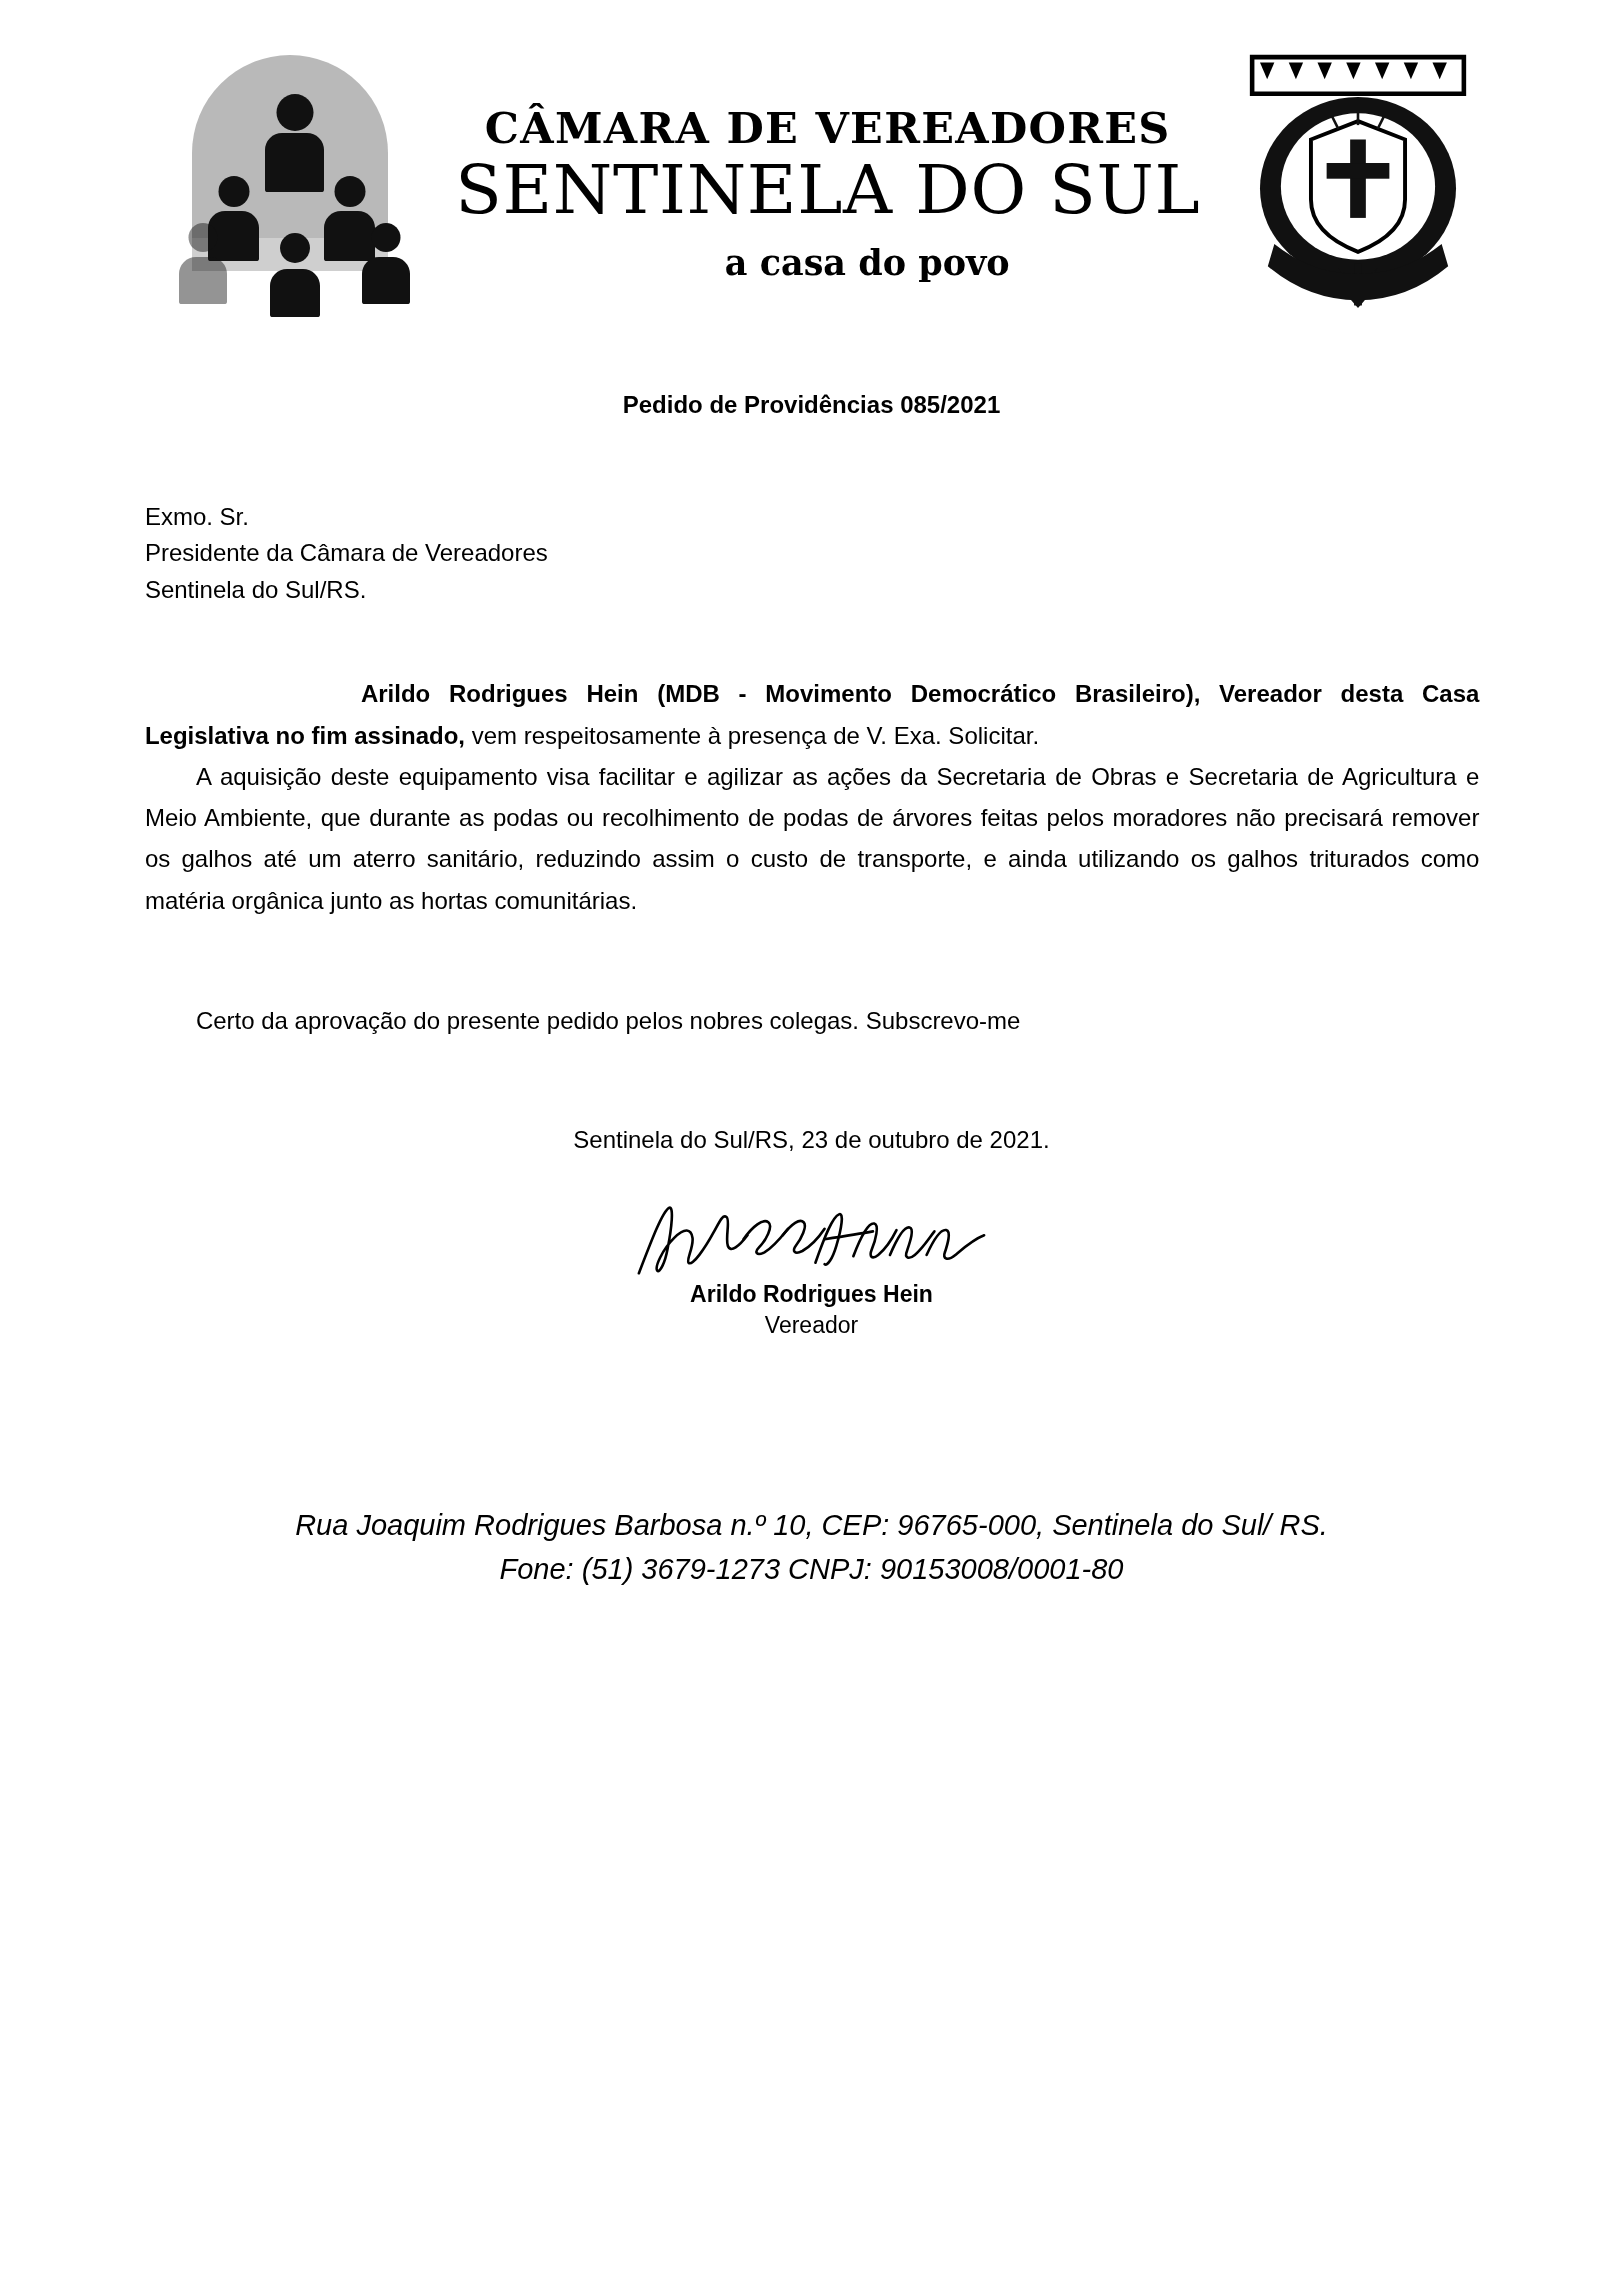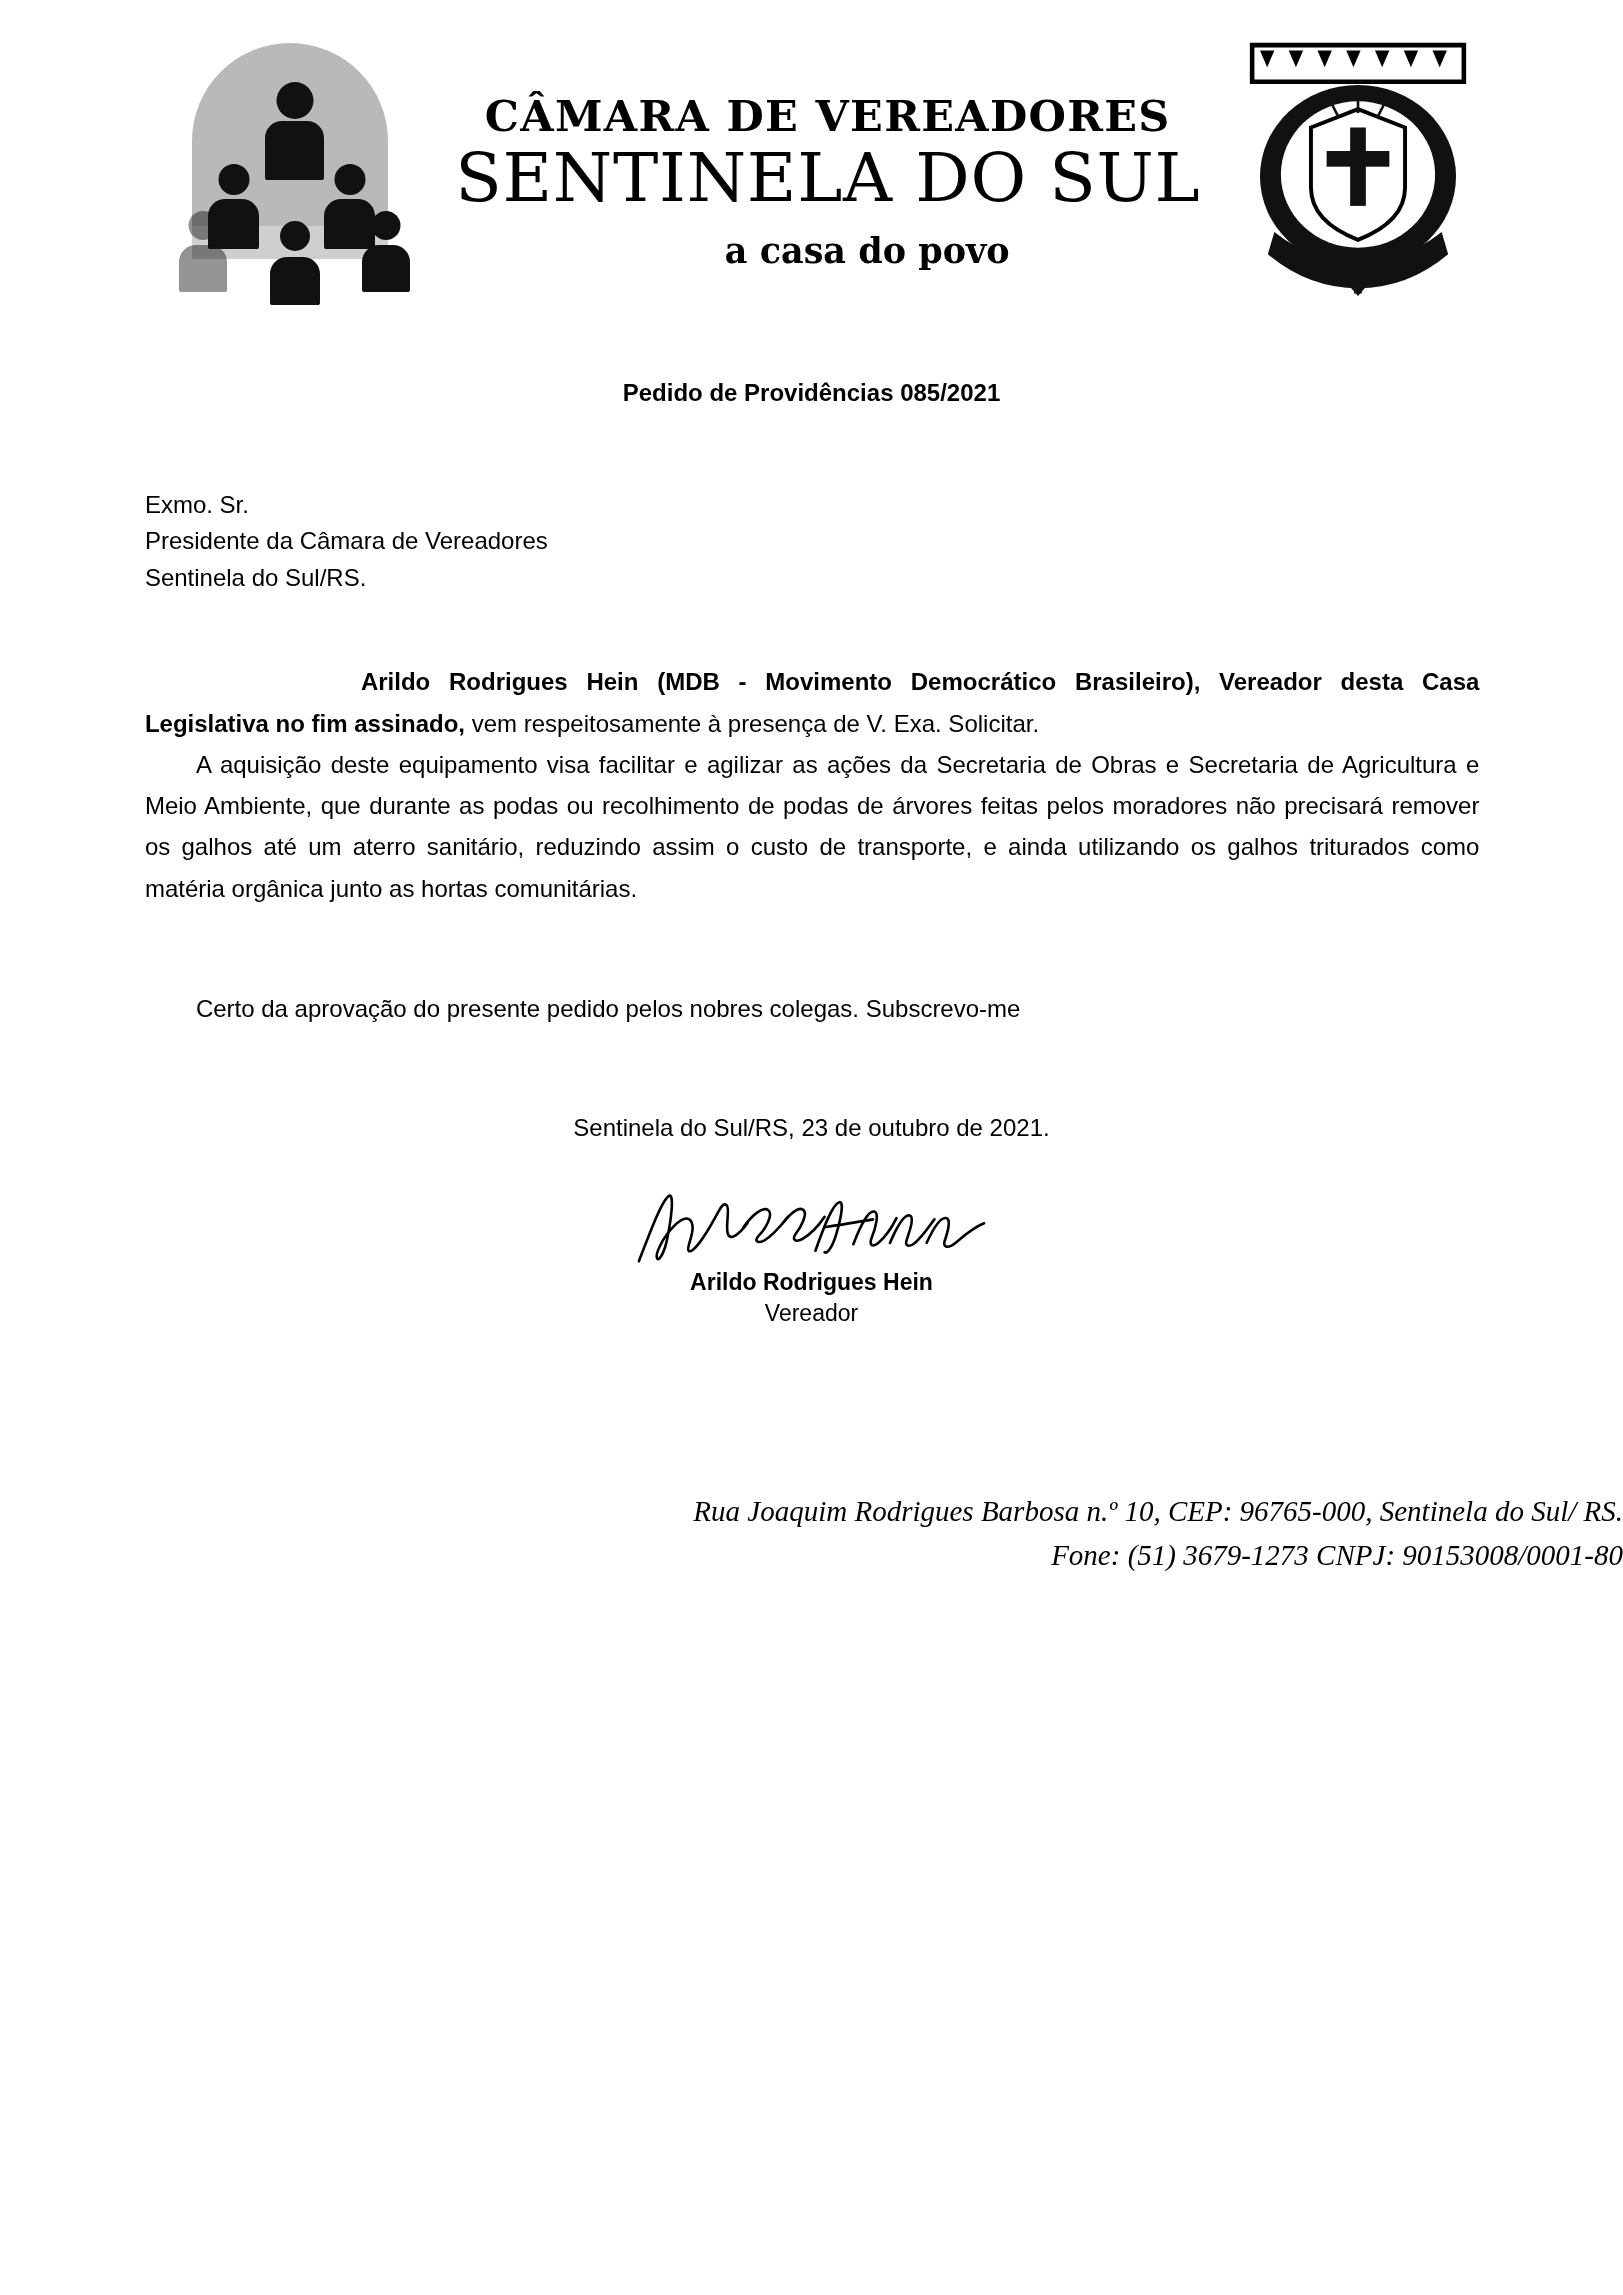--- a/index.html
+++ b/index.html
@@ -14,21 +14,21 @@
     color: #000000;
     position: relative;
     overflow: hidden;
   }
 
   .page {
     position: relative;
     width: 1623px;
     height: 1689px;
     box-sizing: border-box;
-    padding: 0 141px;
+    padding: 12px 141px;
   }
 
   
   .letterhead {
     display: flex;
     align-items: flex-start;
     justify-content: space-between;
     padding-top: 36px;
     height: 340px;
     box-sizing: border-box;
@@ -195,23 +195,23 @@
   .sig-role {
     font-size: 23px;
     margin-top: 3.9px;
   }
 
   
   .footer {
     position: absolute;
     left: 0;
     right: 0;
-    bottom: 112px;
-    text-align: right;
-    font-family: Liberation Serif, serif;
+    bottom: 98px;
+    text-align: center;
+    font-family: Liberation Sans, sans-serif;
     font-style: italic;
     font-size: 29px;
     line-height: 1.5;
   }
 </style>
 </head>
 <body>
 
 <div class="page">
 

